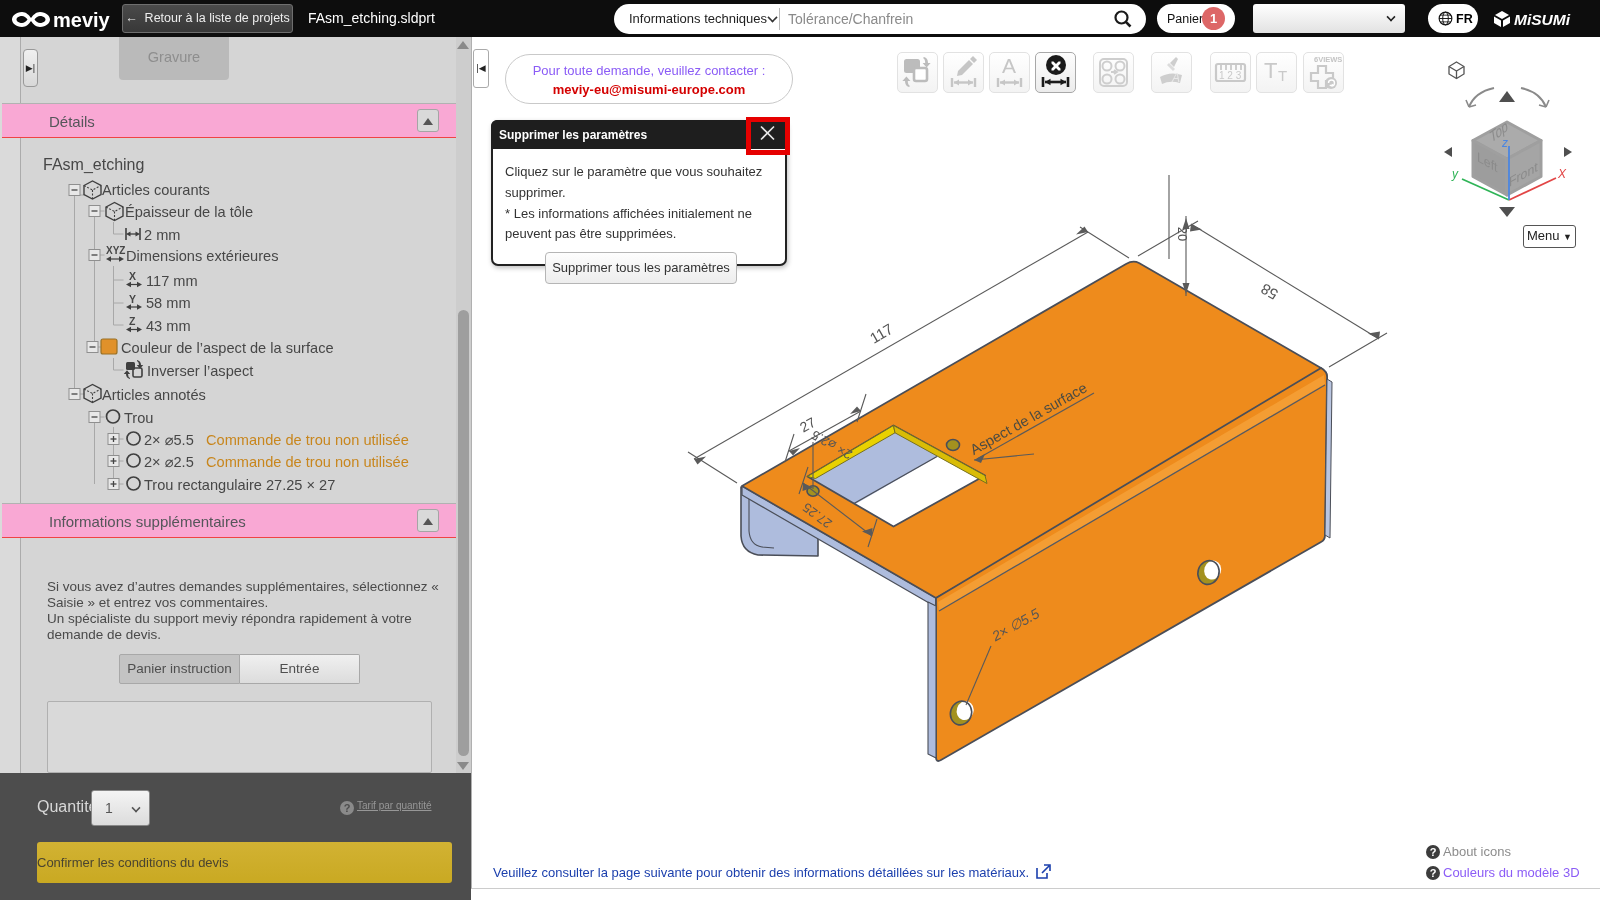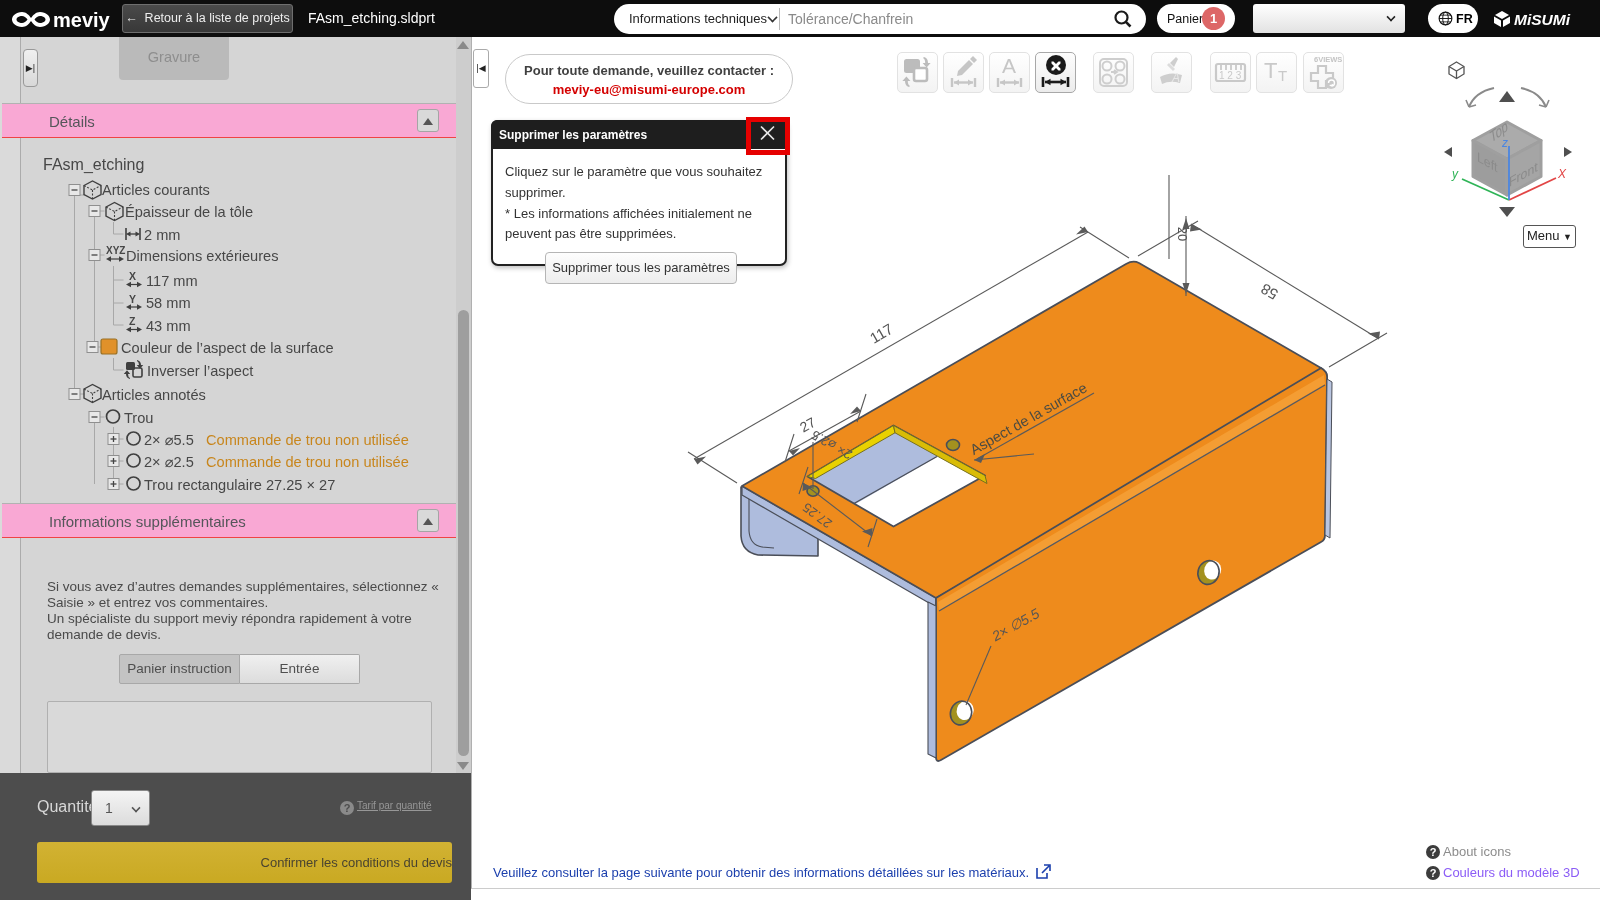--- a/index.html
+++ b/index.html
@@ -34,31 +34,31 @@
 #tog1{position:absolute;left:119px;top:654px;width:121px;height:30px;background:#c3c3c3;border:1px solid #a8a8a8;color:#4f4f4f;font-size:13.5px;text-align:center;line-height:28px;border-radius:2px 0 0 2px}
 #tog2{position:absolute;left:240px;top:654px;width:120px;height:30px;background:linear-gradient(#f0f0f0,#dcdcdc);border:1px solid #a8a8a8;border-left:none;color:#4f4f4f;font-size:13.5px;text-align:center;line-height:28px;border-radius:0 2px 2px 0}
 #txtarea{position:absolute;left:47px;top:701px;width:385px;height:72px;background:#d9d9d9;border:1px solid #b0b0b0;border-radius:2px}
 #qpanel{position:absolute;left:0;top:773px;width:471px;height:127px;background:#4d4d4d}
 #qlabel{position:absolute;left:37px;top:798px;color:#d8d8d8;font-size:16px}
 #qsel{position:absolute;left:91px;top:790px;width:59px;height:36px;background:linear-gradient(#f4f4f4,#dcdcdc);border:1px solid #888;border-radius:3px}
 #qsel span{position:absolute;left:13px;top:9px;font-size:14px;color:#555}
 #qsel i{position:absolute;right:9px;top:13px;width:8px;height:8px;border-right:2px solid #555;border-bottom:2px solid #555;transform:rotate(45deg) scale(.8)}
 #tarif{position:absolute;left:357px;top:800px;color:#979797;font-size:10px;text-decoration:underline}
 #tarifq{position:absolute;left:340px;top:801px;width:14px;height:14px;border-radius:50%;background:#8a8a8a;color:#4d4d4d;font-size:11px;font-weight:bold;text-align:center;line-height:14px}
-#confirm{position:absolute;left:37px;top:842px;width:415px;height:41px;background:linear-gradient(#d2b233,#c9a922);border-radius:3px;color:#4a4430;font-size:13px;text-align:right;line-height:41px}
+#confirm{position:absolute;left:37px;top:842px;width:415px;height:41px;background:linear-gradient(#d2b233,#c9a922);border-radius:3px;color:#4a4430;font-size:13px;text-align:left;line-height:41px}
 
 #sscroll{position:absolute;left:456px;top:37px;width:15px;height:736px;background:#cdcdcd}
 #sthumb{position:absolute;left:458px;top:310px;width:11px;height:446px;background:#9e9e9e;border-radius:6px}
 .tri-u{position:absolute;width:0;height:0;border-left:6px solid transparent;border-right:6px solid transparent;border-bottom:8px solid #8a8a8a}
 .tri-d{position:absolute;width:0;height:0;border-left:6px solid transparent;border-right:6px solid transparent;border-top:8px solid #8a8a8a}
 
 #main{position:absolute;left:471px;top:37px;width:1129px;height:852px;background:#fff;border-left:1px solid #b0b0b0;border-bottom:1px solid #ccc}
 #collB{position:absolute;left:473px;top:49px;width:16px;height:39px;background:#fff;border:1px solid #aaa;border-radius:3px;font-size:9px;color:#222;text-align:center;line-height:37px}
 #contact{position:absolute;left:505px;top:54px;width:288px;height:50px;background:#fff;border:1.5px solid #c9c9c9;border-radius:25px;text-align:center}
-#contact .l1{margin-top:8px;color:#404040;font-size:13px;font-weight:bold}
+#contact .l1{margin-top:8px;color:#8b5cf6;font-size:13px;font-weight:normal}
 #contact .l2{color:#d40000;font-size:13px;font-weight:bold;margin-top:4px}
 #dialog{position:absolute;left:491px;top:120px;width:296px;height:146px;background:#fff;border:2px solid #222;border-radius:7px;box-shadow:1px 2px 5px rgba(0,0,0,.25)}
 #dhead{position:absolute;left:-2px;top:-2px;width:296px;height:29px;background:#1e1e1e;border-radius:6px 6px 0 0;color:#fff;font-size:12px;font-weight:bold}
 #dhead span{position:absolute;left:8px;top:8px}
 #dbody{position:absolute;left:12px;top:40px;width:270px;font-size:13px;color:#333;line-height:20.8px}
 #dbtn{position:absolute;left:52px;top:130px;width:192px;height:32px;background:linear-gradient(#fdfdfd,#ededed);border:1px solid #b5b5b5;border-radius:4px;font-size:13px;color:#333;text-align:center;line-height:30px}
 #redbox{position:absolute;left:746px;top:117px;width:44px;height:38px;border:5px solid #e60000;background:transparent}
 #xclose{position:absolute;left:760px;top:125px;width:15px;height:16px}
 
 .tbtn{position:absolute;top:52px;width:41px;height:41px;background:linear-gradient(#ffffff,#f3f3f3);border:1px solid #e2e2e2;border-radius:5px}

